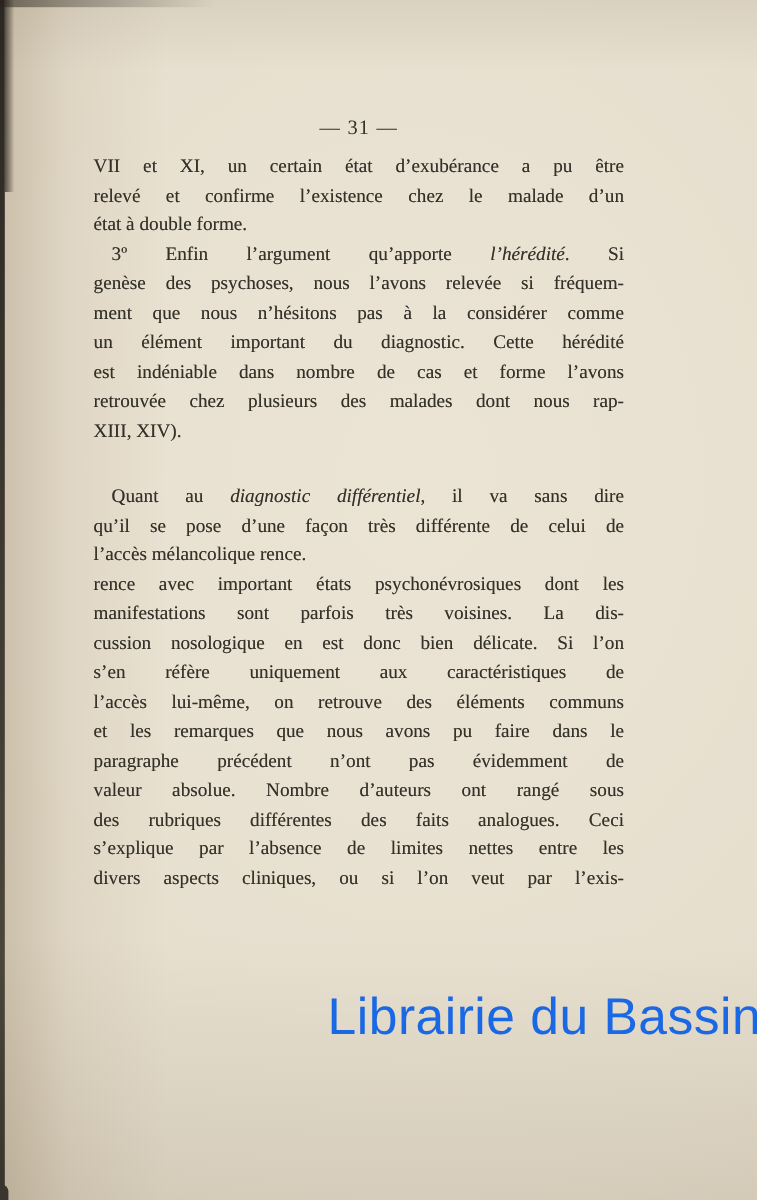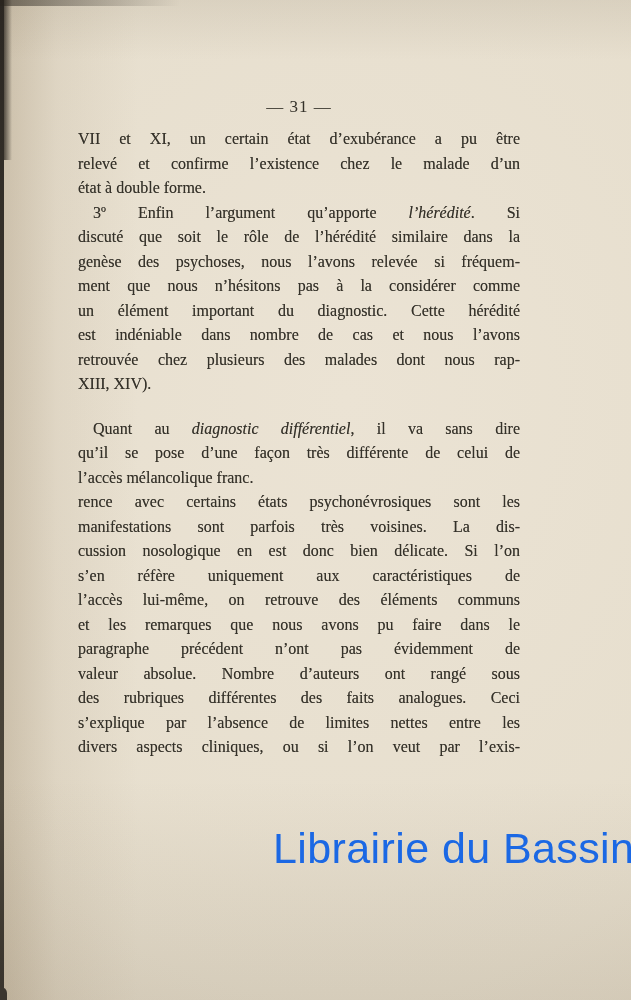--- a/index.html
+++ b/index.html
@@ -45,21 +45,21 @@
     letter-spacing: 1px;
     color: #343129;
   }
   .text-block {
     position: absolute; left: 78px; top: 127px; width: 442px;
     font-size: 16px; line-height: 24.5px;
     color: #343129;
     text-shadow: 0 0 0.5px rgba(55,50,42,0.55);
   }
   .para { margin: 0; }
-  .para.space-before { margin-top: 20px; }
+  .para.space-before { margin-top: 30px; }
   .line {
     text-align: justify;
     text-align-last: justify;
     text-justify: inter-word;
   }
   .line.last { text-align-last: left; }
   .line.indent { text-indent: 15px; }
   .it { font-style: italic; }
   .watermark {
     position: absolute; left: 273px; top: 827px;
@@ -77,35 +77,34 @@
   <div class="page-surface">
     <div class="page-number">— 31 —</div>
     <div class="text-block" id="text-block">
         <div class="para">
           <div class="line"><span>VII et XI, un certain état d’exubérance a pu être</span></div>
           <div class="line"><span>relevé et confirme l’existence chez le malade d’un</span></div>
           <div class="line last"><span>état à double forme.</span></div>
         </div>
         <div class="para">
           <div class="line indent"><span>3º Enfin l’argument qu’apporte </span><span class="it">l’hérédité</span><span>. Si</span></div>
-          <div class="line"><span>discuté que soit le rôle de l’hérédité similaire dans la</span></div>
           <div class="line"><span>genèse des psychoses, nous l’avons relevée si fréquem-</span></div>
           <div class="line"><span>ment que nous n’hésitons pas à la considérer comme</span></div>
           <div class="line"><span>un élément important du diagnostic. Cette hérédité</span></div>
-          <div class="line"><span>est indéniable dans nombre de cas et nous l’avons</span></div>
+          <div class="line"><span>est indéniable dans nombre de cas et forme l’avons</span></div>
           <div class="line"><span>retrouvée chez plusieurs des malades dont nous rap-</span></div>
           <div class="line last"><span>XIII, XIV).</span></div>
         </div>
         <div class="para space-before">
           <div class="line indent"><span>Quant au </span><span class="it">diagnostic différentiel</span><span>, il va sans dire</span></div>
           <div class="line"><span>qu’il se pose d’une façon très différente de celui de</span></div>
-          <div class="line last"><span>l’accès mélancolique franc.</span></div>
+          <div class="line last"><span>l’accès mélancolique rence.</span></div>
         </div>
         <div class="para">
-          <div class="line"><span>rence avec certains états psychonévrosiques sont les</span></div>
+          <div class="line"><span>rence avec important états psychonévrosiques dont les</span></div>
           <div class="line"><span>manifestations sont parfois très voisines. La dis-</span></div>
           <div class="line"><span>cussion nosologique en est donc bien délicate. Si l’on</span></div>
           <div class="line"><span>s’en réfère uniquement aux caractéristiques de</span></div>
           <div class="line"><span>l’accès lui-même, on retrouve des éléments communs</span></div>
           <div class="line"><span>et les remarques que nous avons pu faire dans le</span></div>
           <div class="line"><span>paragraphe précédent n’ont pas évidemment de</span></div>
           <div class="line"><span>valeur absolue. Nombre d’auteurs ont rangé sous</span></div>
           <div class="line"><span>des rubriques différentes des faits analogues. Ceci</span></div>
           <div class="line"><span>s’explique par l’absence de limites nettes entre les</span></div>
           <div class="line"><span>divers aspects cliniques, ou si l’on veut par l’exis-</span></div>

